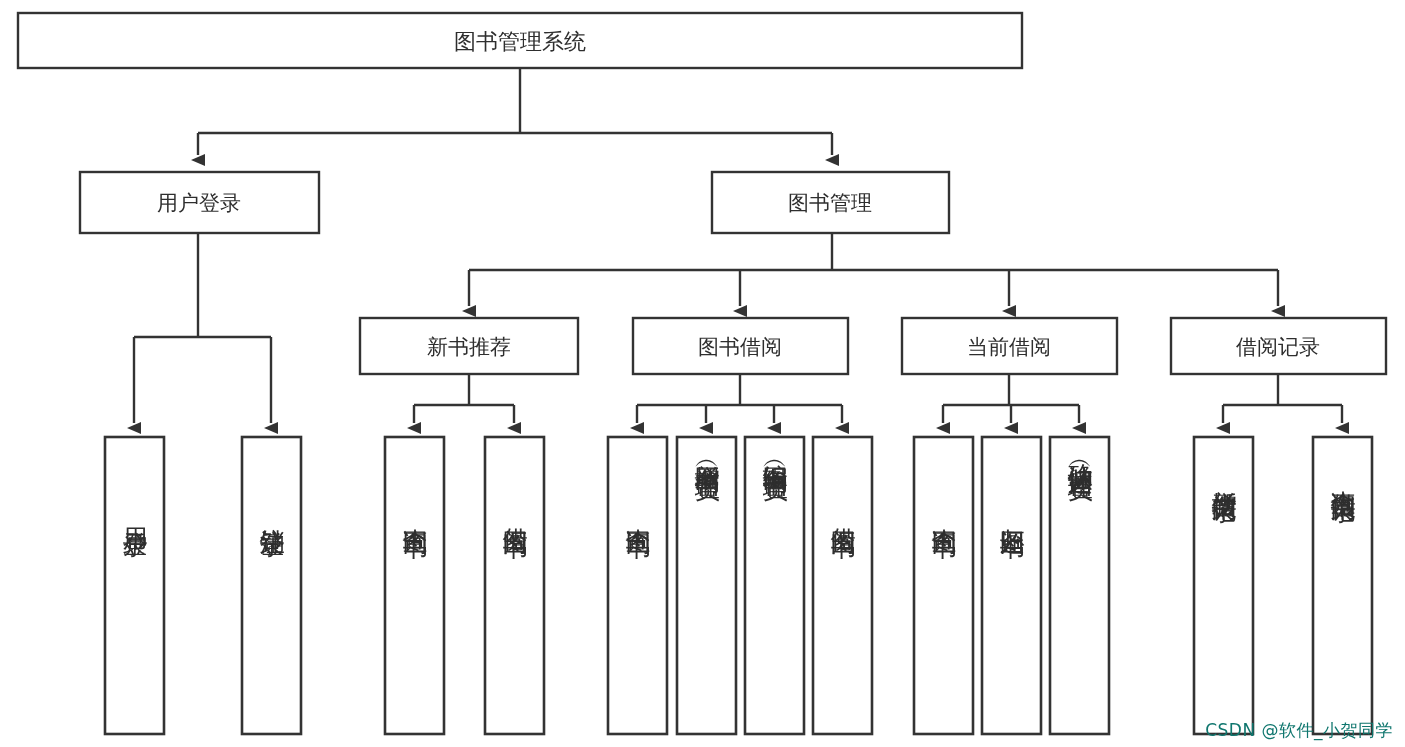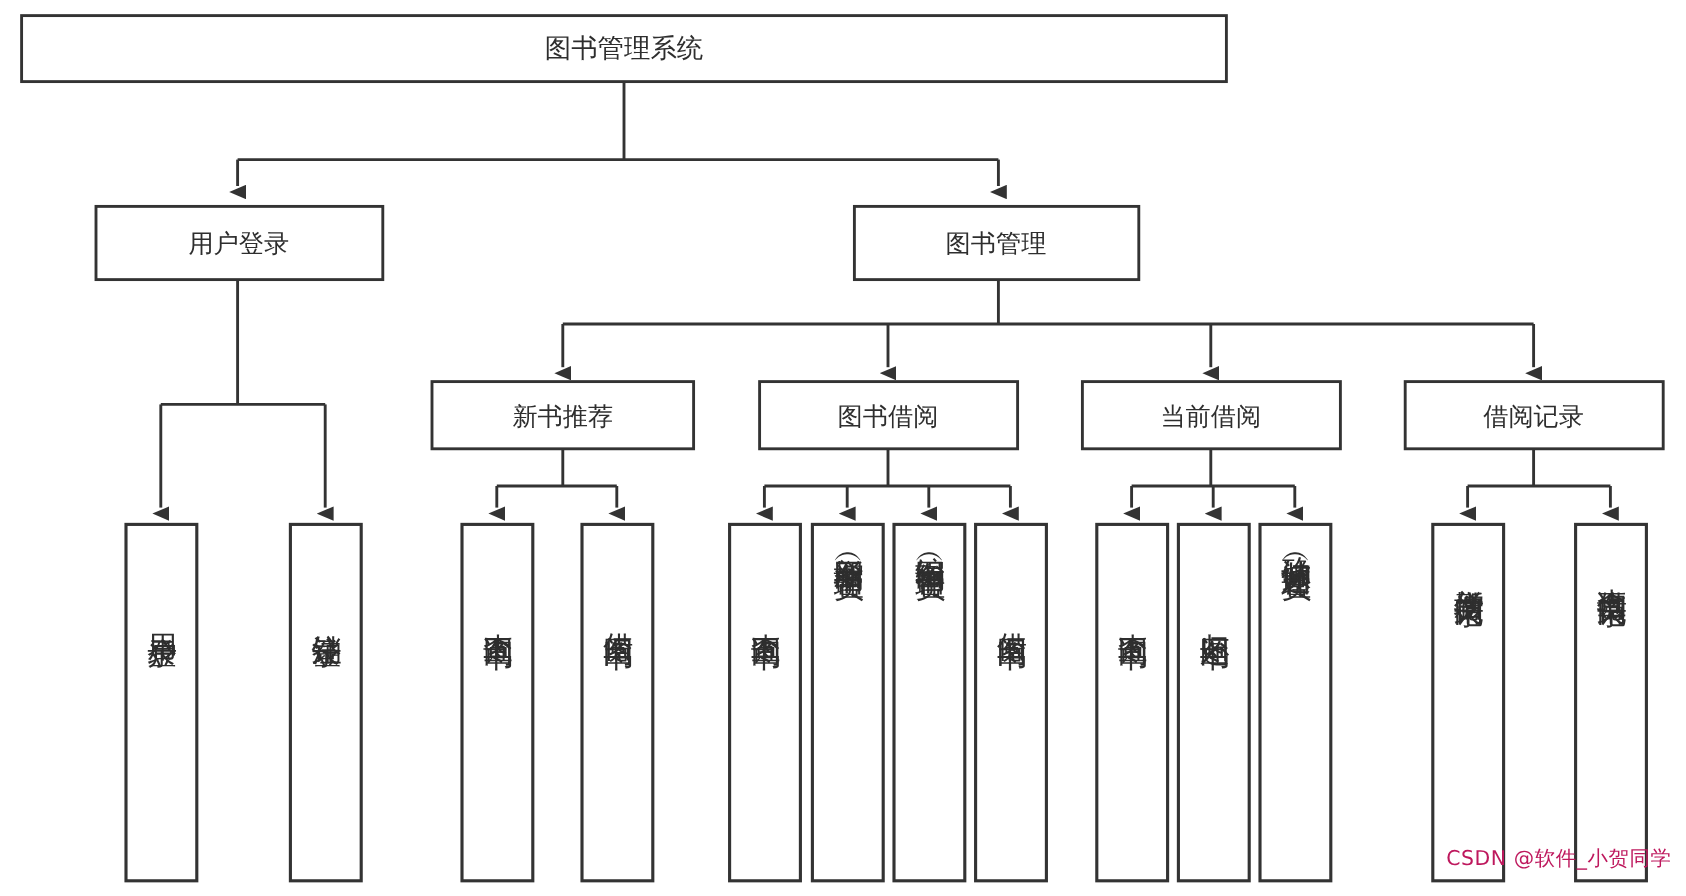--- a/index.html
+++ b/index.html
@@ -69,24 +69,24 @@
     font-size: 25px;
     line-height: 1.06;
     letter-spacing: 2px;
     color: #2e2e2e;
     white-space: nowrap;
     text-align: start;
   }
   .watermark {
     position: absolute;
     right: 12px;
-    bottom: 20px;
+    bottom: 5px;
     font-family: "DejaVu Sans", "Liberation Sans", sans-serif;
     font-size: 17px;
-    color: #be185d;
+    color: #0f766e;
     letter-spacing: 0.5px;
     white-space: nowrap;
   }
 </style>
 </head>
 <body>
 
 <div id="diagram-root">
 
   <svg class="diagram-canvas" viewBox="0 0 1405 747" xmlns="http://www.w3.org/2000/svg">

